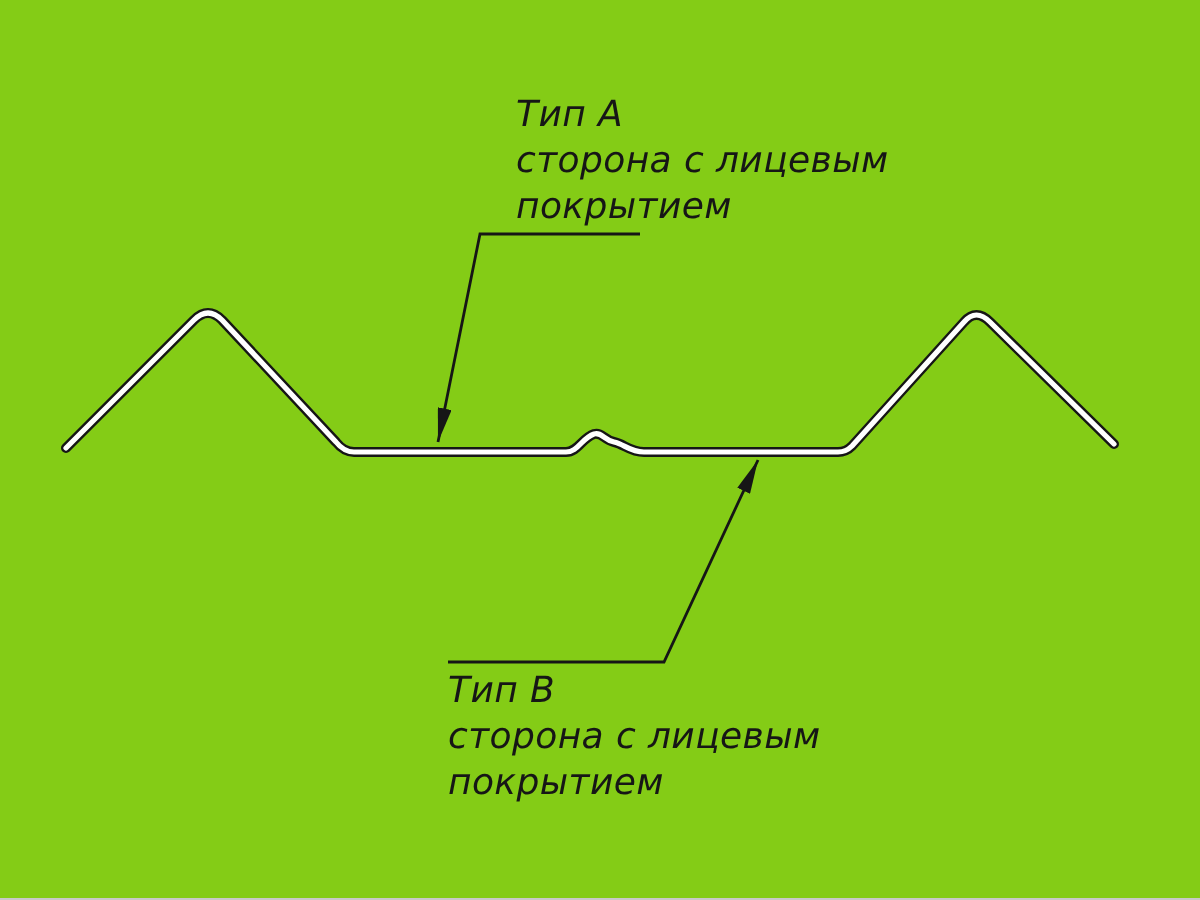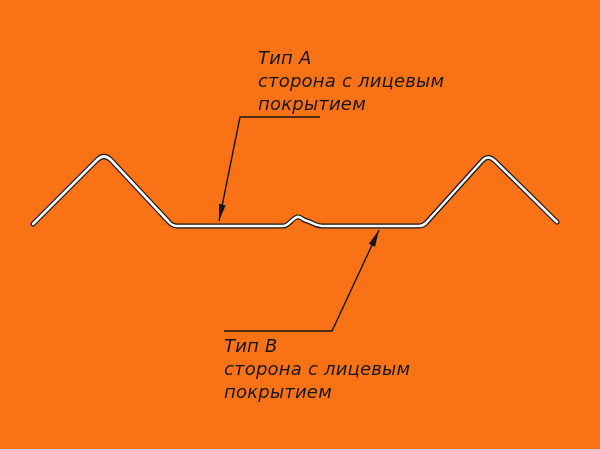--- a/index.html
+++ b/index.html
@@ -4,21 +4,21 @@
 <style>
   html, body {
     margin: 0;
     padding: 0;
     background: #ffffff;
   }
   .canvas {
     position: relative;
     width: 600px;
     height: 450px;
-    background: #f97316;
+    background: #84cc16;
     overflow: hidden;
     font-family: "DejaVu Sans", sans-serif;
     border-bottom: 1px solid #c9c9c9;
     box-sizing: border-box;
   }
   .drawing-svg {
     position: absolute;
     left: 0;
     top: 0;
     width: 600px;

